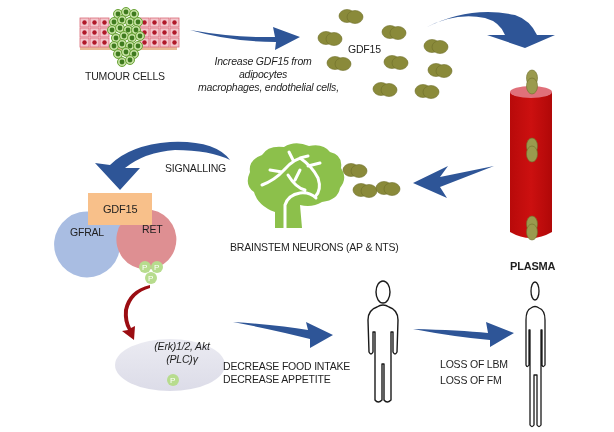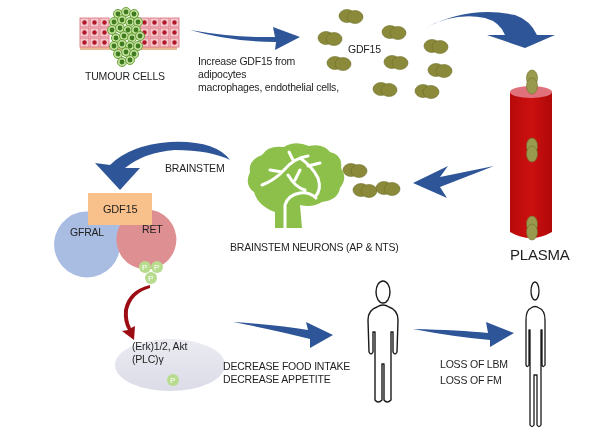--- a/index.html
+++ b/index.html
@@ -1,19 +1,19 @@
 <!DOCTYPE html>
 <html><head>
 <meta charset="utf-8">
 <style>
   html, body { margin: 0; padding: 0; background: #ffffff; }
   body { width: 614px; height: 432px; position: relative; overflow: hidden; font-family: "Liberation Sans", sans-serif; }
   #stage { position: absolute; left: 0; top: 0; width: 614px; height: 432px; }
   .lbl { position: absolute; font-family: "Liberation Sans", sans-serif; color: #1f1f1f; font-size: 10.5px; line-height: 13px; letter-spacing: -0.2px; white-space: nowrap; }
-  .center { text-align: left; }
+  .center { text-align: center; font-style: italic; }
 </style>
 </head>
 <body>
 
 <div id="stage">
   <svg width="614" height="432" viewBox="0 0 614 432" xmlns="http://www.w3.org/2000/svg">
     <defs>
       <linearGradient id="tubeGrad" x1="0" x2="1" y1="0" y2="0">
         <stop offset="0" stop-color="#b80a0a"></stop>
         <stop offset="0.5" stop-color="#cc1010"></stop>
@@ -328,25 +328,25 @@
   <div class="lbl" style="left:85px; top:62px;margin-top:8px;">TUMOUR CELLS</div>
 
   <div class="lbl center" style="left:198px; top:55px; width:130px;">
     <div>Increase GDF15 from</div>
     <div>adipocytes</div>
     <div>macrophages, endothelial cells,</div>
   </div>
 
   <div class="lbl" style="left:348px; top:43px;">GDF15</div>
 
-  <div class="lbl" style="left:510px; top:248px; font-size:15px;">PLASMA</div>
+  <div class="lbl" style="left:510px; top:260px; font-size:11px;font-weight:bold;">PLASMA</div>
 
   <div class="lbl" style="left:230px; top:241px;">BRAINSTEM NEURONS (AP &amp; NTS)</div>
 
-  <div class="lbl" style="left:165px; top:162px;">BRAINSTEM</div>
+  <div class="lbl" style="left:165px; top:162px;">SIGNALLING</div>
 
   <div class="lbl" style="left:103px; top:203px; font-size:11px;">GDF15</div>
   <div class="lbl" style="left:70px; top:226px;text-align:center;">GFRAL</div>
   <div class="lbl" style="left:142px; top:223px;">RET</div>
 
   <div class="lbl" style="left:142px; top:261px; color:#fff; font-size:8px;">P</div>
   <div class="lbl" style="left:154px; top:261px; color:#fff; font-size:8px;">P</div>
   <div class="lbl" style="left:148px; top:272px; color:#fff; font-size:8px;">P</div>
 
   <div class="lbl center" style="left:132px; top:340px; width:100px;">

